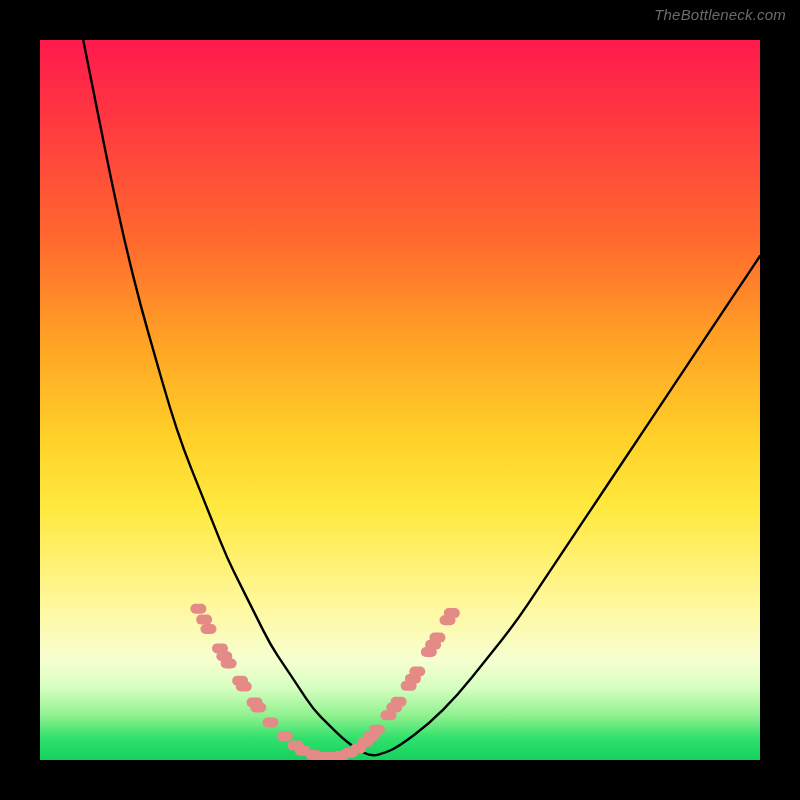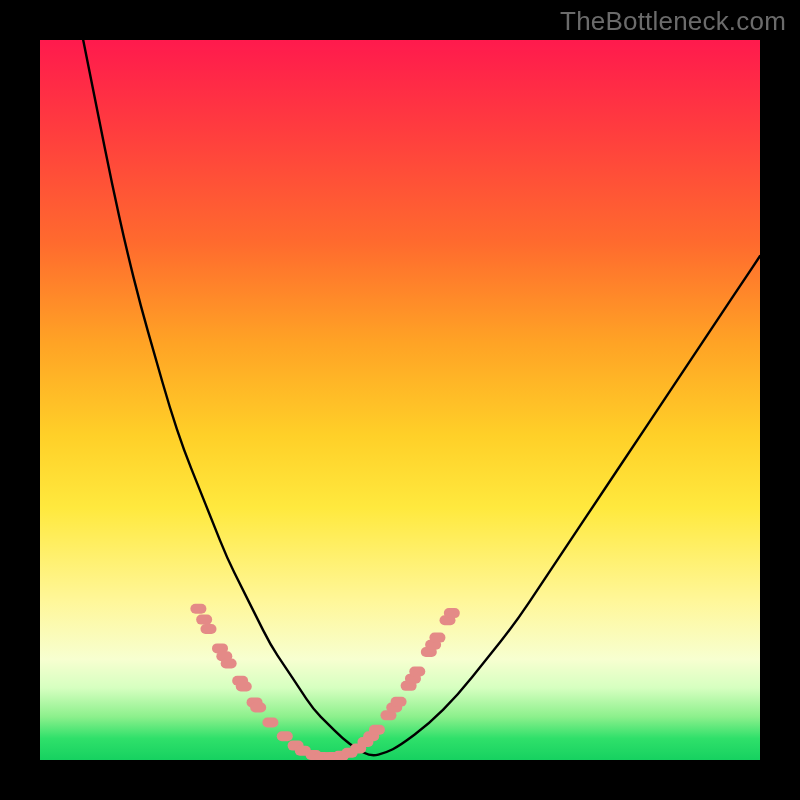--- a/index.html
+++ b/index.html
@@ -55,23 +55,24 @@
     left: 0;
     top: 0;
     width: 720px;
     height: 720px;
   }
   .watermark {
     position: absolute;
     top: 6px;
     right: 14px;
     color: #6b6b6b;
-    font-size: 26px;
+    font-size: 15px;
     letter-spacing: 0.2px;
     user-select: none;
+    font-style: italic;
   }
 </style>
 </head>
 <body>
 
 <div class="frame">
   <div class="plot-area">
     <div class="gradient-bg"></div>
     <svg class="curve-svg" viewBox="0 0 720 720" preserveAspectRatio="none">
       <g>

